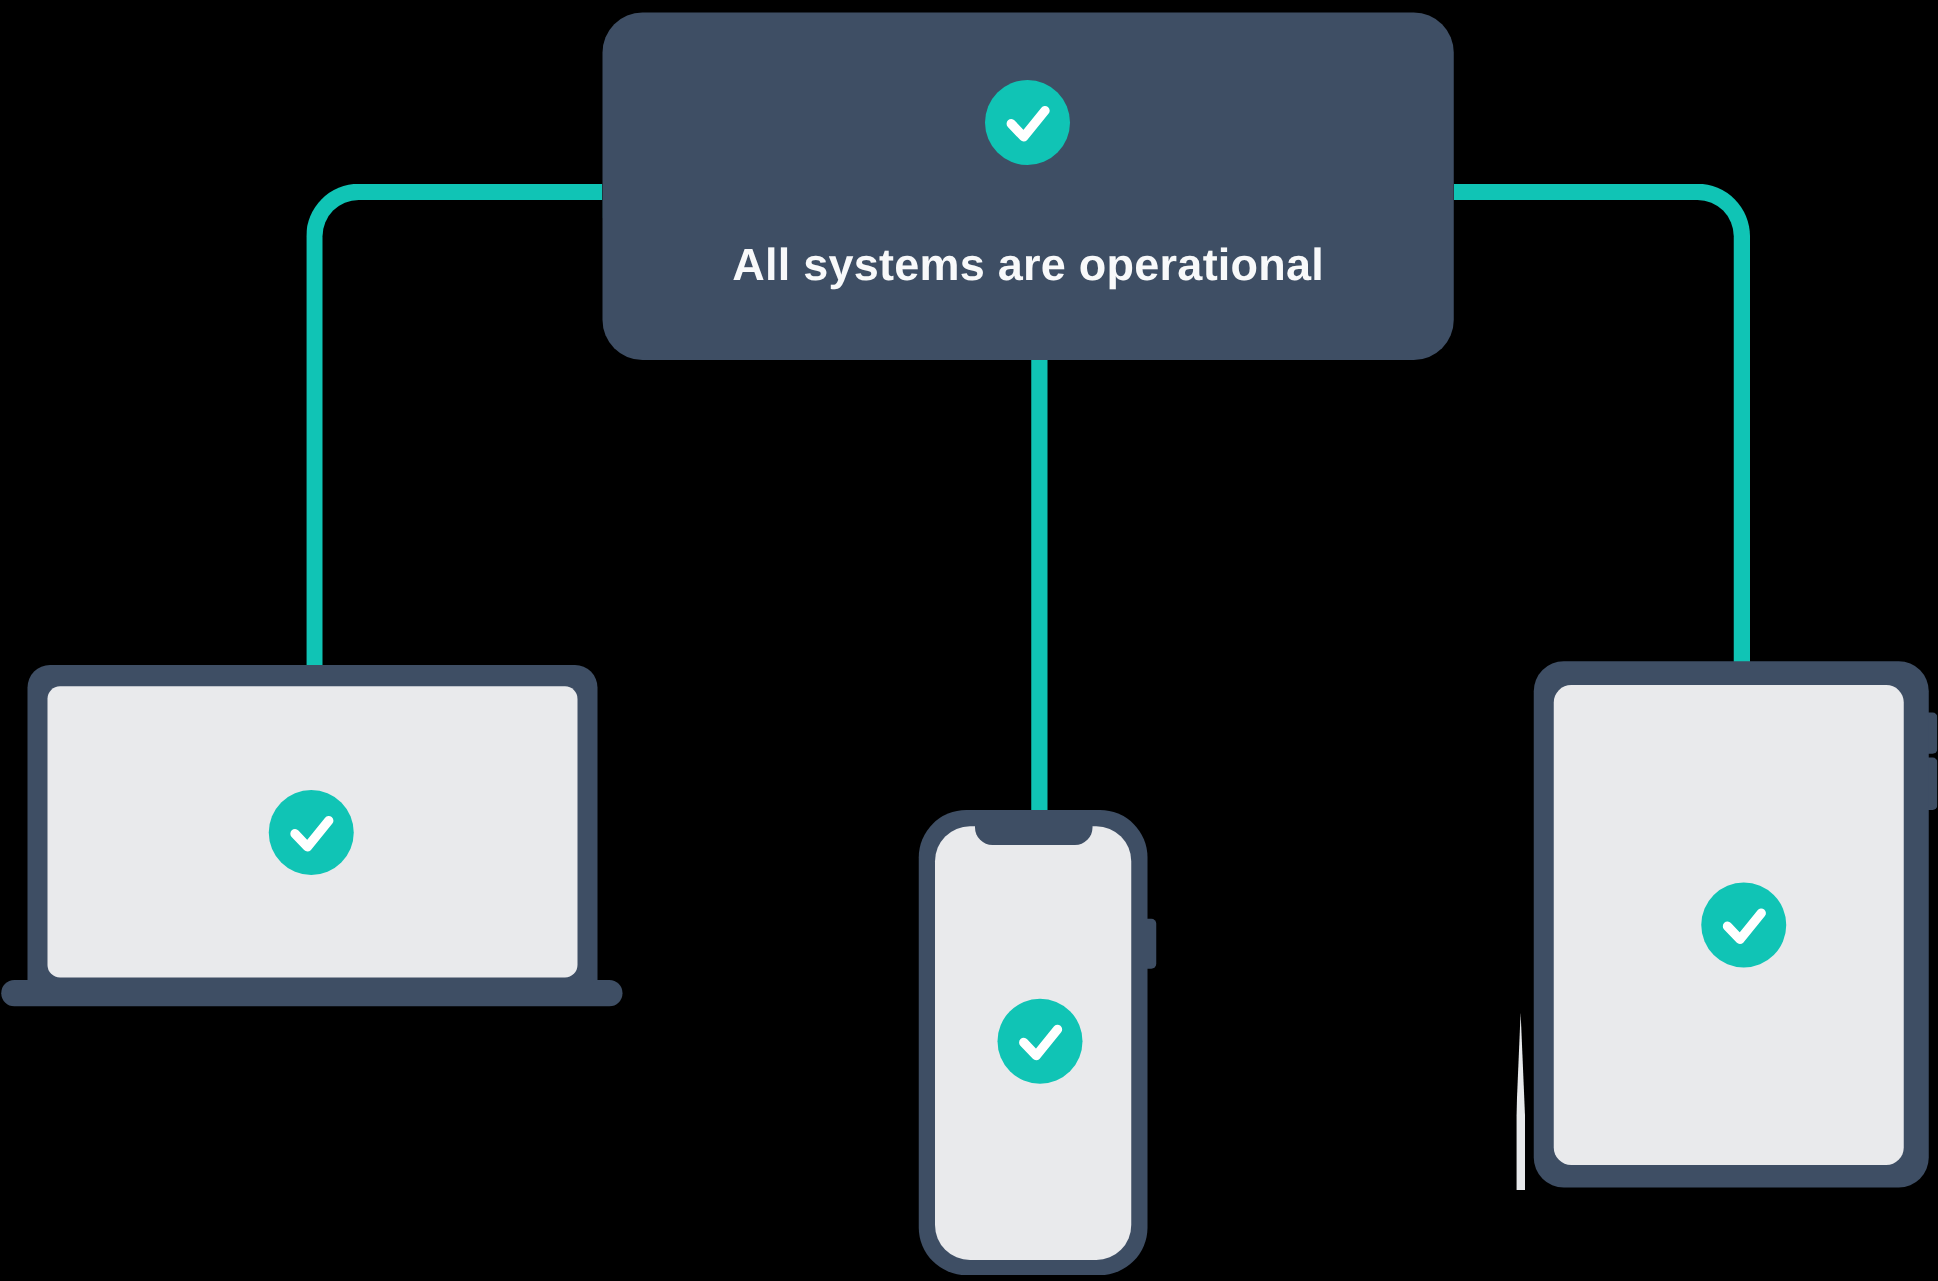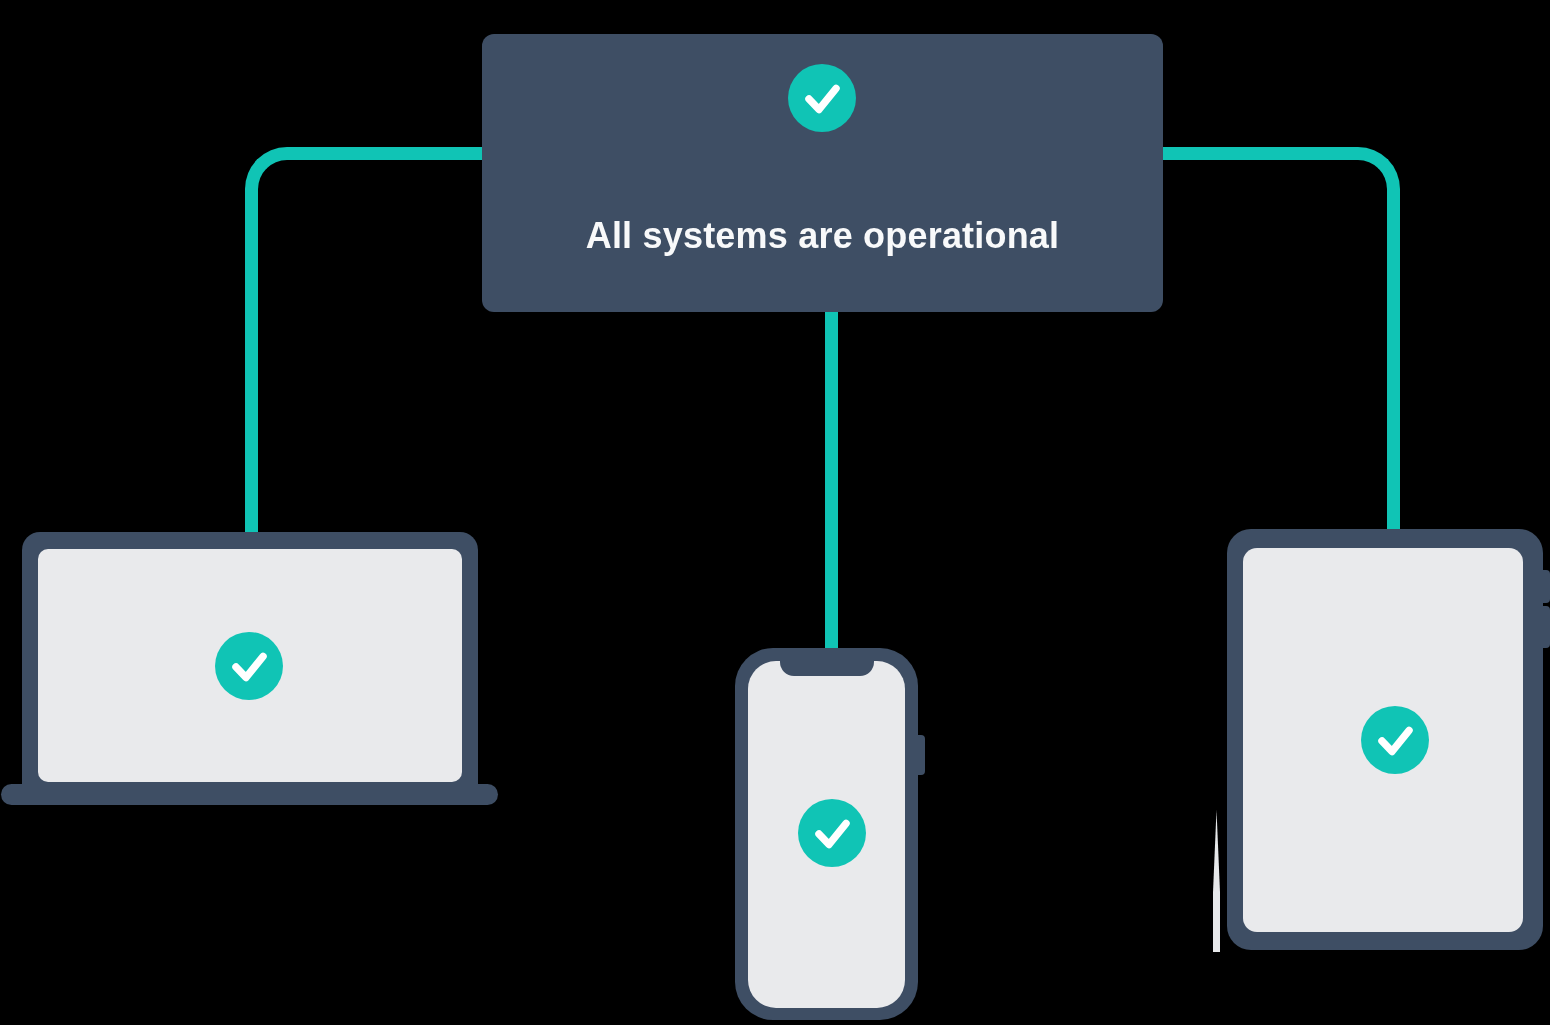--- a/index.html
+++ b/index.html
@@ -38,22 +38,21 @@
   }
   .connector-center{
     left:825px; top:288px; width:13px; height:360px;
     background:var(--accent);
   }
   
   .status-card{
     position:absolute;
     left:482px; top:10px; width:681px; height:278px;
     background:var(--frame);
-    border-radius:12px;
-    margin-top:24px;
+    border-radius:32px;
   }
   .status-card .card-message{
     position:absolute;
     left:0; right:0; top:181px;
     text-align:center;
     color:var(--text);
     font-size:36px;
     font-weight:700;
     letter-spacing:0.2px;
   }

